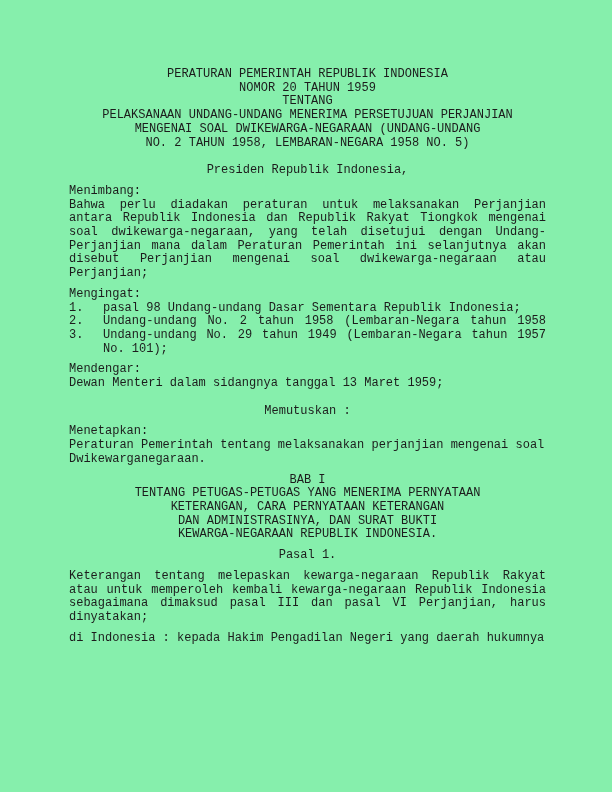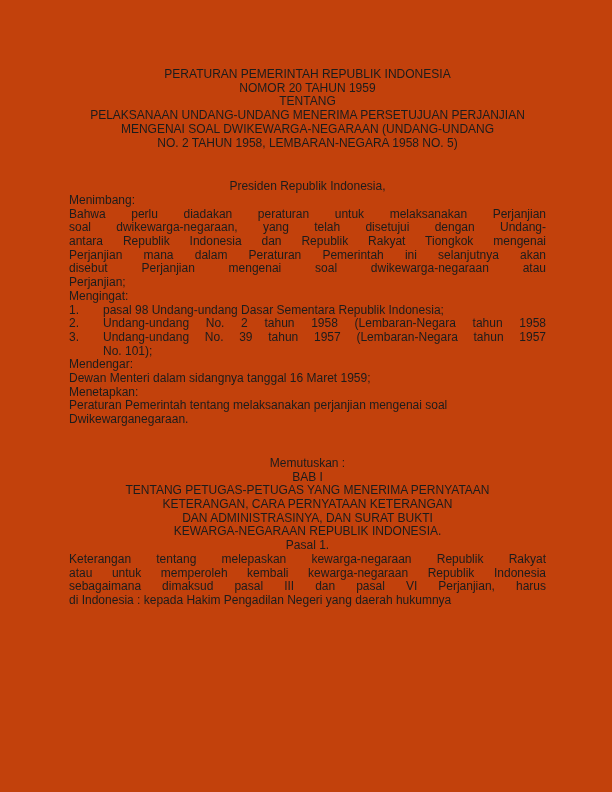--- a/index.html
+++ b/index.html
@@ -4,35 +4,35 @@
 <style>
   html, body {
     margin: 0;
     padding: 0;
     background: #ffffff;
   }
   .page {
     position: relative;
     width: 612px;
     height: 792px;
-    background: #c2410c;
+    background: #86efac;
     box-sizing: border-box;
     padding: 68px 66px 8px 69px;
     overflow: hidden;
-    font-family: Liberation Sans, sans-serif;
+    font-family: Liberation Mono, monospace;
     font-size: 12px;
     line-height: 13.7px;
     color: #1c1c1c;
   }
   .column {
     width: 477px;
   }
   .block { margin: 0; }
-  .gap-sm { }
-  .gap-lg { margin-top: 30px; }
+  .gap-sm { margin-top: 7px; }
+  .gap-lg { margin-top: 14px; }
   .line {
     min-height: 13.7px;
     white-space: pre-wrap;
     text-align: left;
   }
   .line.center { text-align: center; }
   .line.just {
     text-align: justify;
     text-align-last: justify;
   }
@@ -58,22 +58,22 @@
         <div class="line center">PELAKSANAAN UNDANG-UNDANG MENERIMA PERSETUJUAN PERJANJIAN</div>
         <div class="line center">MENGENAI SOAL DWIKEWARGA-NEGARAAN (UNDANG-UNDANG</div>
         <div class="line center">NO. 2 TAHUN 1958, LEMBARAN-NEGARA 1958 NO. 5)</div>
       </div>
       <div class="block gap-lg">
         <div class="line center">Presiden Republik Indonesia,</div>
       </div>
       <div class="block gap-sm">
         <div class="line">Menimbang:</div>
         <div class="line just">Bahwa perlu diadakan peraturan untuk melaksanakan Perjanjian</div>
+        <div class="line just">antara Republik Indonesia dan Republik Rakyat Tiongkok mengenai</div>
         <div class="line just">soal dwikewarga-negaraan, yang telah disetujui dengan Undang-</div>
-        <div class="line just">antara Republik Indonesia dan Republik Rakyat Tiongkok mengenai</div>
         <div class="line just">Perjanjian mana dalam Peraturan Pemerintah ini selanjutnya akan</div>
         <div class="line just">disebut Perjanjian mengenai soal dwikewarga-negaraan atau</div>
         <div class="line">Perjanjian;</div>
       </div>
       <div class="block gap-sm">
         <div class="line">Mengingat:</div>
         <div class="li">
           <span class="num">1.</span>
           <div>
             <div class="line">pasal 98 Undang-undang Dasar Sementara Republik Indonesia;</div>
@@ -81,49 +81,50 @@
         </div>
         <div class="li">
           <span class="num">2.</span>
           <div>
             <div class="line just">Undang-undang No. 2 tahun 1958 (Lembaran-Negara tahun 1958</div>
           </div>
         </div>
         <div class="li">
           <span class="num">3.</span>
           <div>
-            <div class="line just">Undang-undang No. 39 tahun 1957 (Lembaran-Negara tahun 1957</div>
+            <div class="line just">Undang-undang No. 29 tahun 1949 (Lembaran-Negara tahun 1957</div>
             <div class="line">No. 101);</div>
           </div>
         </div>
       </div>
       <div class="block gap-sm">
         <div class="line">Mendengar:</div>
-        <div class="line">Dewan Menteri dalam sidangnya tanggal 16 Maret 1959;</div>
+        <div class="line">Dewan Menteri dalam sidangnya tanggal 13 Maret 1959;</div>
+      </div>
+      <div class="block gap-lg">
+        <div class="line center">Memutuskan :</div>
       </div>
       <div class="block gap-sm">
         <div class="line">Menetapkan:</div>
         <div class="line">Peraturan Pemerintah tentang melaksanakan perjanjian mengenai soal</div>
         <div class="line">Dwikewarganegaraan.</div>
-      </div>
-      <div class="block gap-lg">
-        <div class="line center">Memutuskan :</div>
       </div>
       <div class="block gap-sm">
         <div class="line center">BAB I</div>
         <div class="line center">TENTANG PETUGAS-PETUGAS YANG MENERIMA PERNYATAAN</div>
         <div class="line center">KETERANGAN, CARA PERNYATAAN KETERANGAN</div>
         <div class="line center">DAN ADMINISTRASINYA, DAN SURAT BUKTI</div>
         <div class="line center">KEWARGA-NEGARAAN REPUBLIK INDONESIA.</div>
       </div>
       <div class="block gap-sm">
         <div class="line center">Pasal 1.</div>
       </div>
       <div class="block gap-sm">
         <div class="line just">Keterangan tentang melepaskan kewarga-negaraan Republik Rakyat</div>
         <div class="line just">atau untuk memperoleh kembali kewarga-negaraan Republik Indonesia</div>
         <div class="line just">sebagaimana dimaksud pasal III dan pasal VI Perjanjian, harus</div>
+        <div class="line">dinyatakan;</div>
       </div>
       <div class="block gap-sm">
         <div class="line">di Indonesia : kepada Hakim Pengadilan Negeri yang daerah hukumnya</div>
       </div>
     </div>
 </div>
 
 </body></html>

